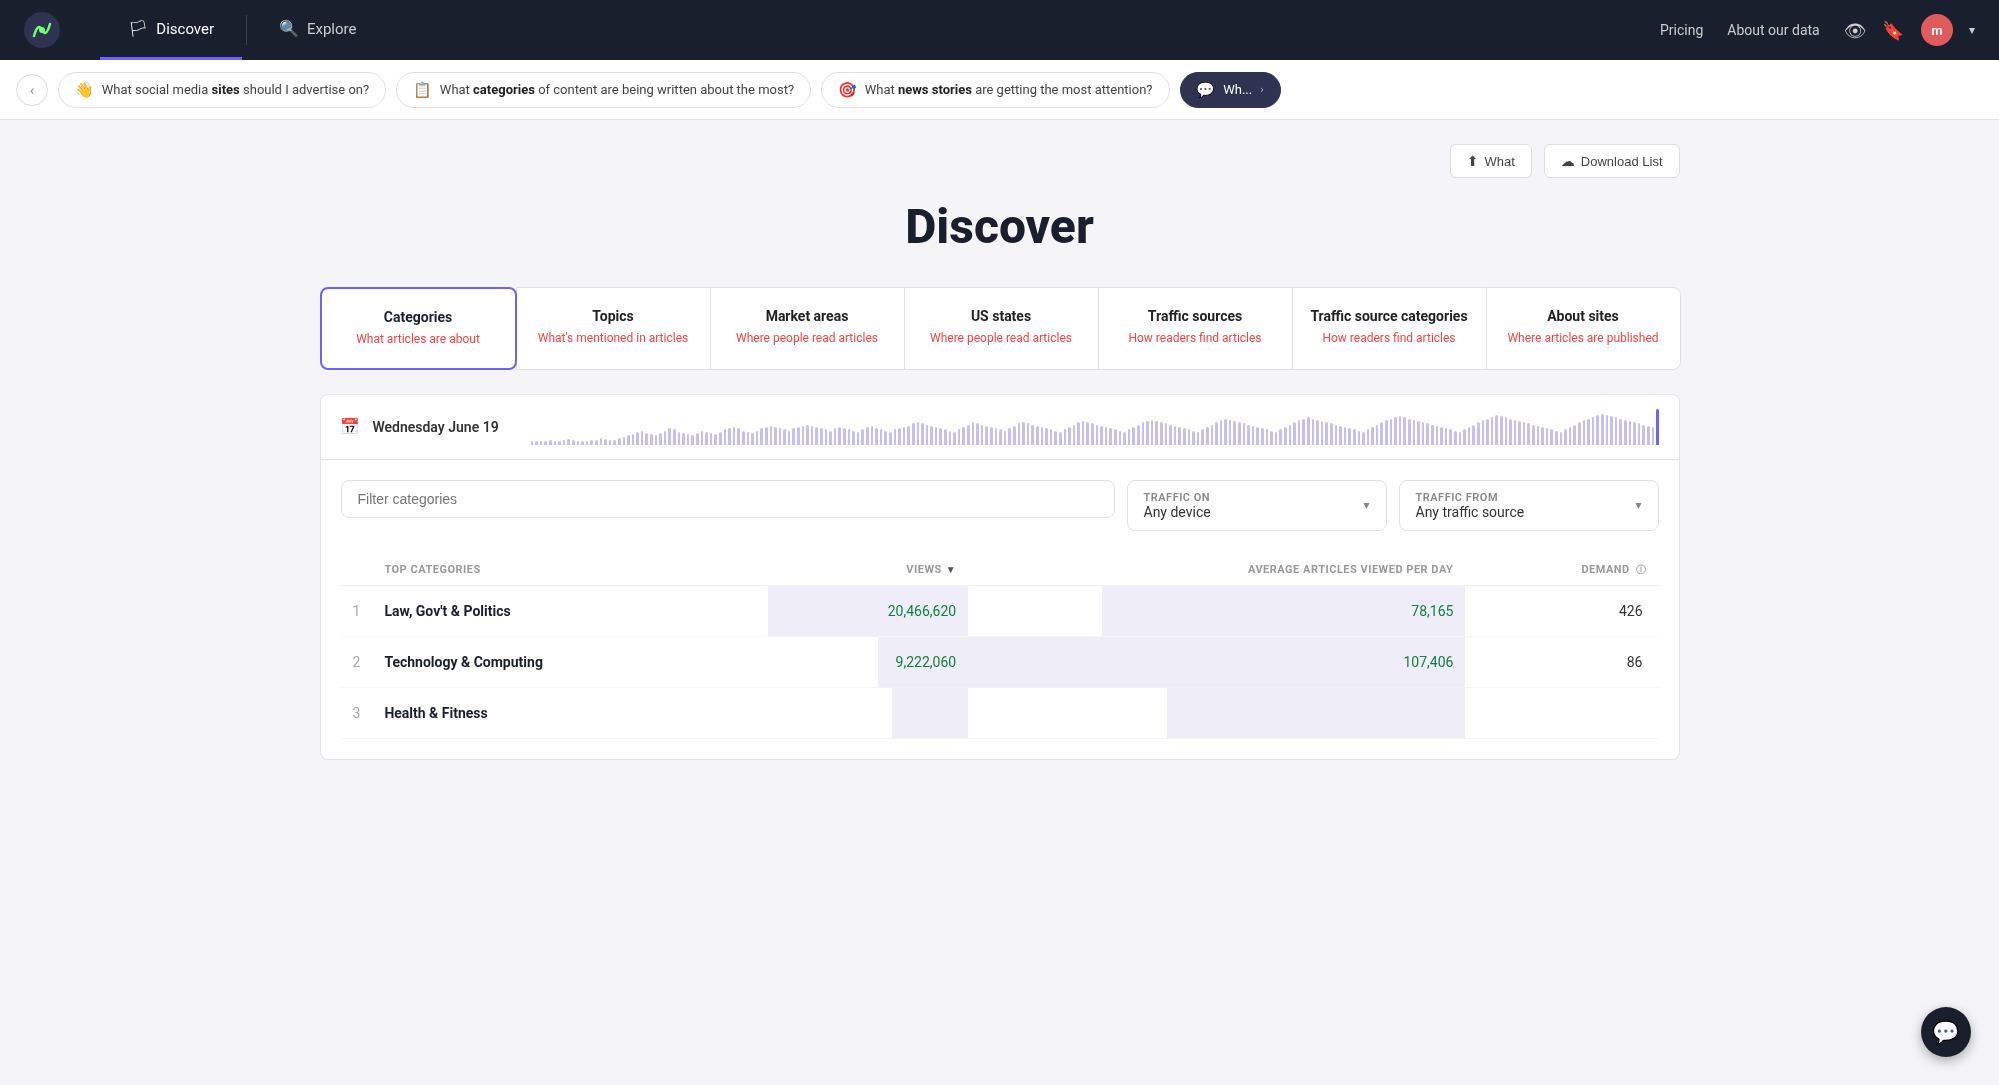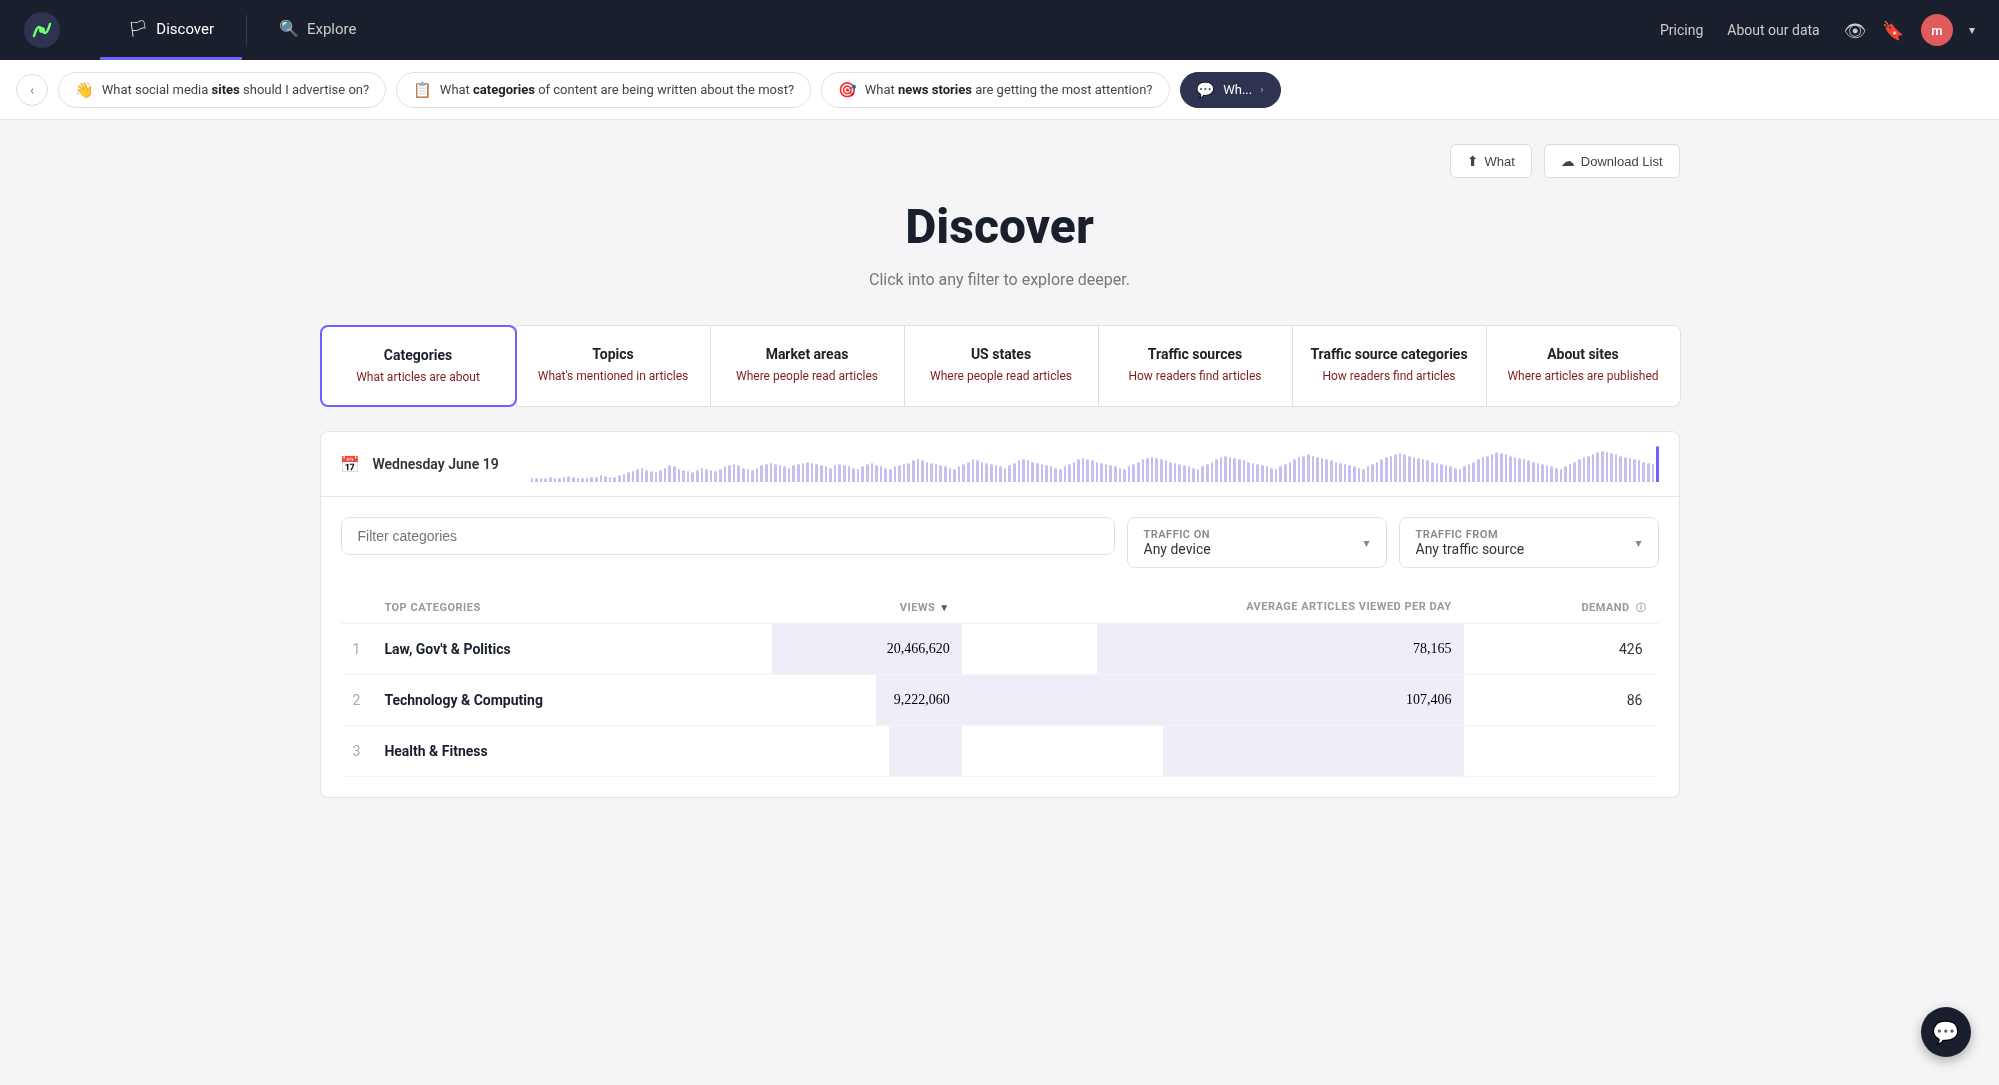--- a/index.html
+++ b/index.html
@@ -196,21 +196,21 @@
     }
     .filter-tab-title {
       font-size: 14px;
       font-weight: 700;
       color: #222;
       margin-bottom: 6px;
     }
     .filter-tab.active .filter-tab-title { color: #1a1f2e; }
     .filter-tab-desc {
       font-size: 12px;
-      color: #7f1d1d;
+      color: #ef4444;
       line-height: 1.4;
     }
 
     
     .date-bar {
       background: #fff;
       border: 1px solid #e5e5e5;
       border-radius: 8px 8px 0 0;
       padding: 14px 20px;
       display: flex;
@@ -331,21 +331,21 @@
       align-items: center;
       justify-content: flex-end;
       padding: 16px 12px;
       min-height: 50px;
     }
     .bar-bg {
       position: absolute;
       top: 0; bottom: 0; right: 0;
       background: #eeedf8;
     }
-    .bar-text { position: relative; z-index: 1; font-size: 14px; color: #000000; font-family: Liberation Serif, serif; }
+    .bar-text { position: relative; z-index: 1; font-size: 14px; color: #15803d; }
     .demand-cell { text-align: right; color: #333; font-size: 14px; padding-right: 16px !important; }
 
     
     .chat-button {
       position: fixed;
       bottom: 28px;
       right: 28px;
       width: 50px;
       height: 50px;
       border-radius: 50%;
@@ -435,21 +435,20 @@
       <span>What</span>
     </button>
     <button class="action-btn">
       <span class="btn-icon">☁</span>
       <span>Download List</span>
     </button>
   </div>
 
   <div class="page-header">
     <h1 class="page-title">Discover</h1>
-    <p class="page-subtitle">Click into any filter to explore deeper.</p>
   </div>
 
   <div class="filter-tabs" id="filter-tabs-container">
       <div class="filter-tab active">
       <div class="filter-tab-title">Categories</div>
       <div class="filter-tab-desc">What articles are about</div>
     </div>
       <div class="filter-tab">
       <div class="filter-tab-title">Topics</div>
       <div class="filter-tab-desc">What's mentioned in articles</div>

